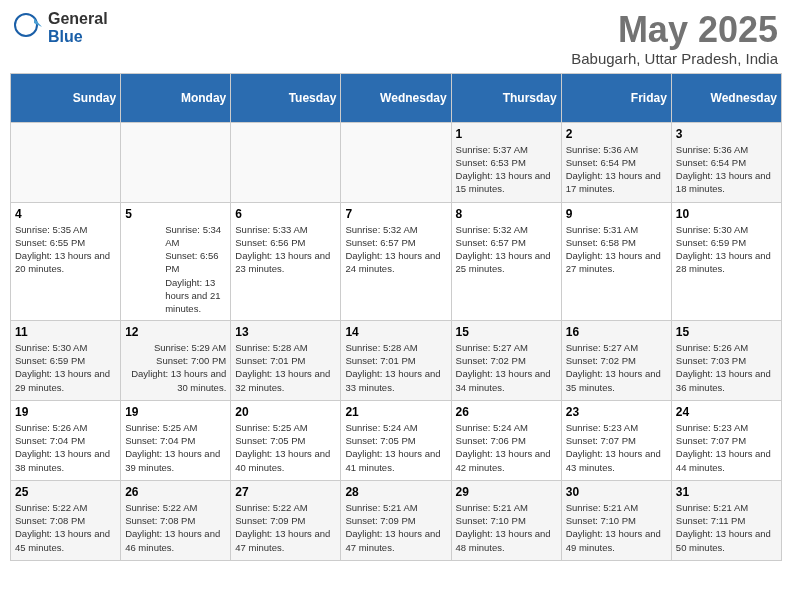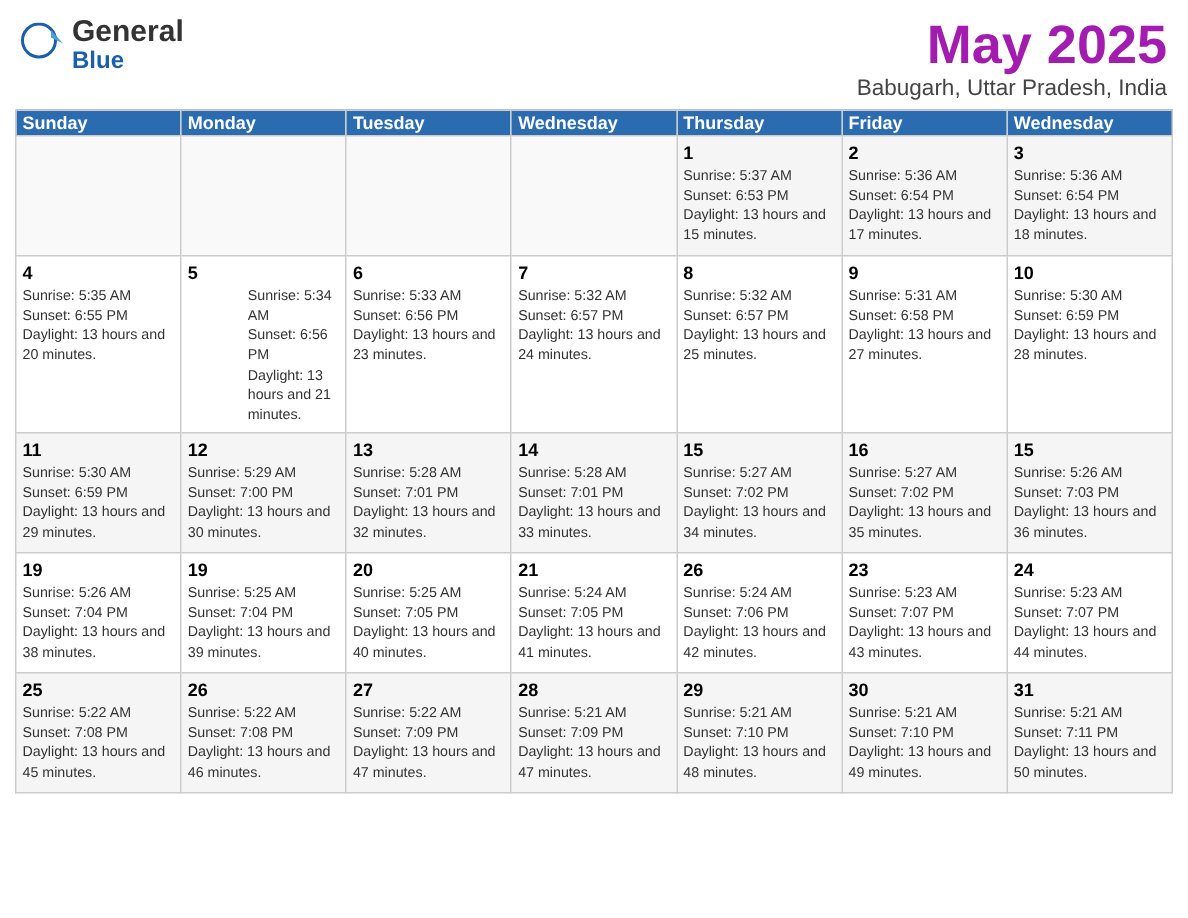--- a/index.html
+++ b/index.html
@@ -20,58 +20,58 @@
     .logo {
       display: flex;
       align-items: center;
     }
     .logo-text {
       display: flex;
       flex-direction: column;
       line-height: 1.1;
     }
     .logo-general {
-      font-size: 20px;
+      font-size: 16px;
       font-weight: bold;
       color: #333;
     }
     .logo-blue {
       font-size: 16px;
       font-weight: bold;
       color: #1a5fa8;
     }
     .logo-icon {
       width: 30px;
       height: 30px;
       margin-right: 4px;
     }
     .title-area {
       text-align: right;
     }
     .month-title {
       font-size: 36px;
       font-weight: bold;
-      color: #a21caf;
+      color: #737373;
       line-height: 1.1;
     }
     .subtitle {
       font-size: 15px;
       color: #444;
       text-align: right;
     }
     table {
       width: 100%;
       border-collapse: collapse;
       font-size: 11px;
     }
     thead tr th {
       background-color: #2b6cb0;
       color: #fff;
-      padding: 1px 4px;
-      text-align: left;
+      padding: 17px 4px;
+      text-align: right;
       font-size: 12px;
       font-weight: bold;
       border: 1px solid #ccc;
     }
     tbody tr td {
       border: 1px solid #ccc;
       vertical-align: top;
       padding: 4px;
       width: calc(100% / 7);
       height: 80px;
@@ -200,21 +200,21 @@
       </tr>
       <tr>
         <td>
           <span class="day-num">11</span>
           <div class="day-content" style="white-space: pre-line;">Sunrise: 5:30 AM
 Sunset: 6:59 PM
 Daylight: 13 hours and 29 minutes.</div>
         </td>
         <td>
           <span class="day-num">12</span>
-          <div class="day-content" style="white-space: pre-line;">Sunrise: 5:29 AM
+          <div class="day-content" style="white-space: pre-line; text-align: right;">Sunrise: 5:29 AM
 Sunset: 7:00 PM
 Daylight: 13 hours and 30 minutes.</div>
         </td>
         <td>
           <span class="day-num">13</span>
           <div class="day-content" style="white-space: pre-line;">Sunrise: 5:28 AM
 Sunset: 7:01 PM
 Daylight: 13 hours and 32 minutes.</div>
         </td>
         <td>

